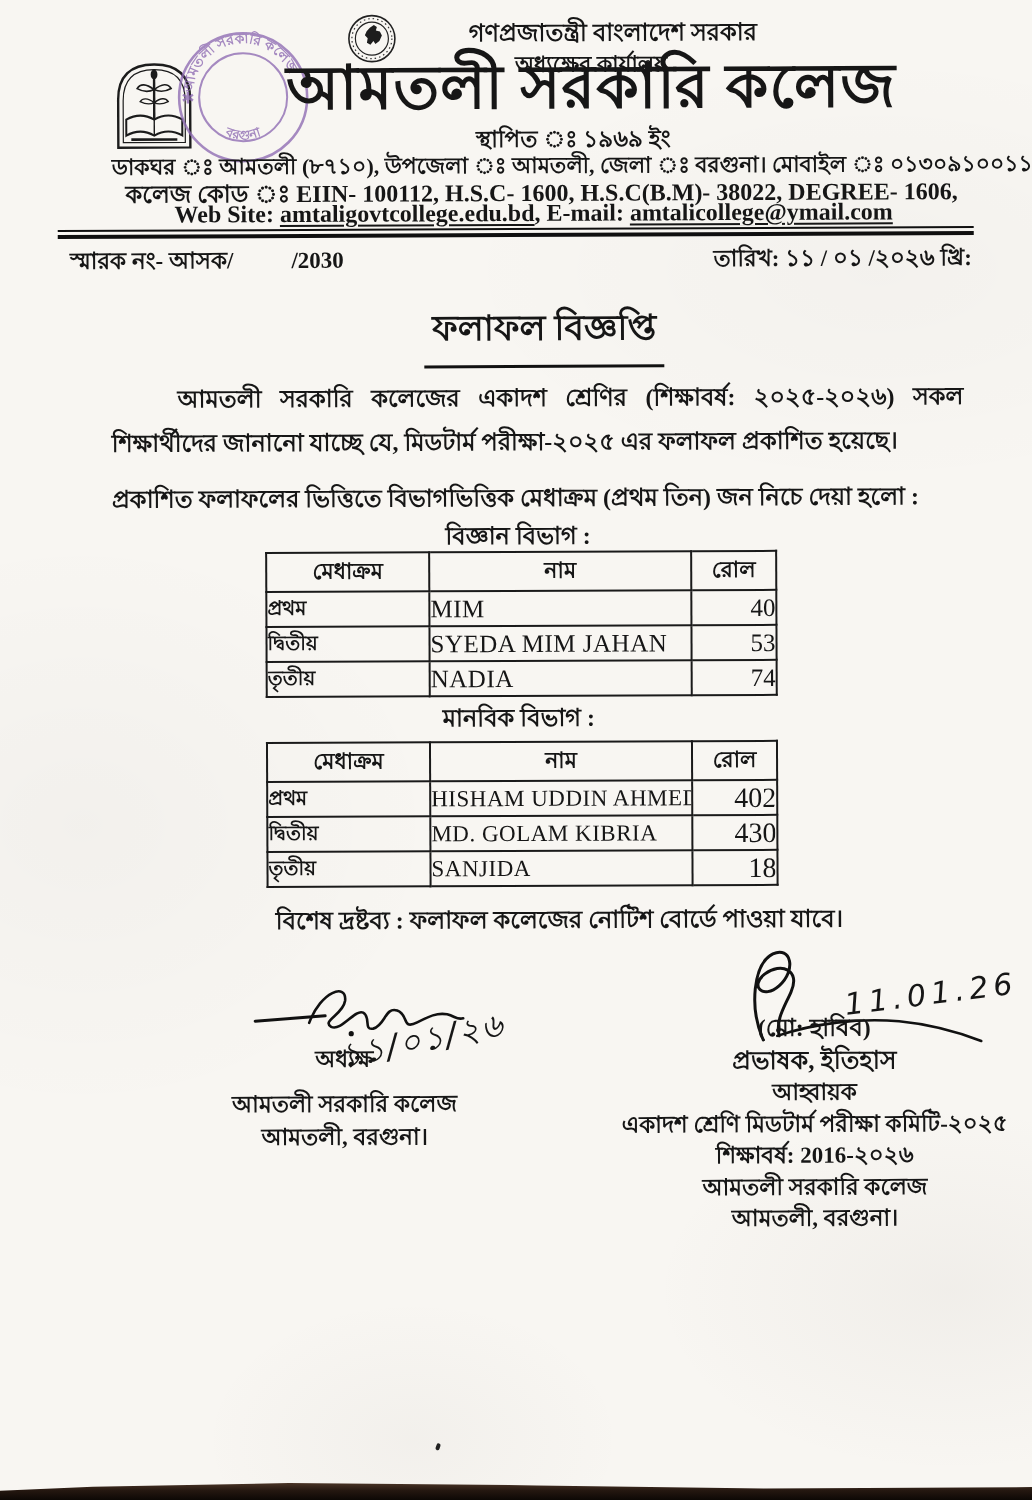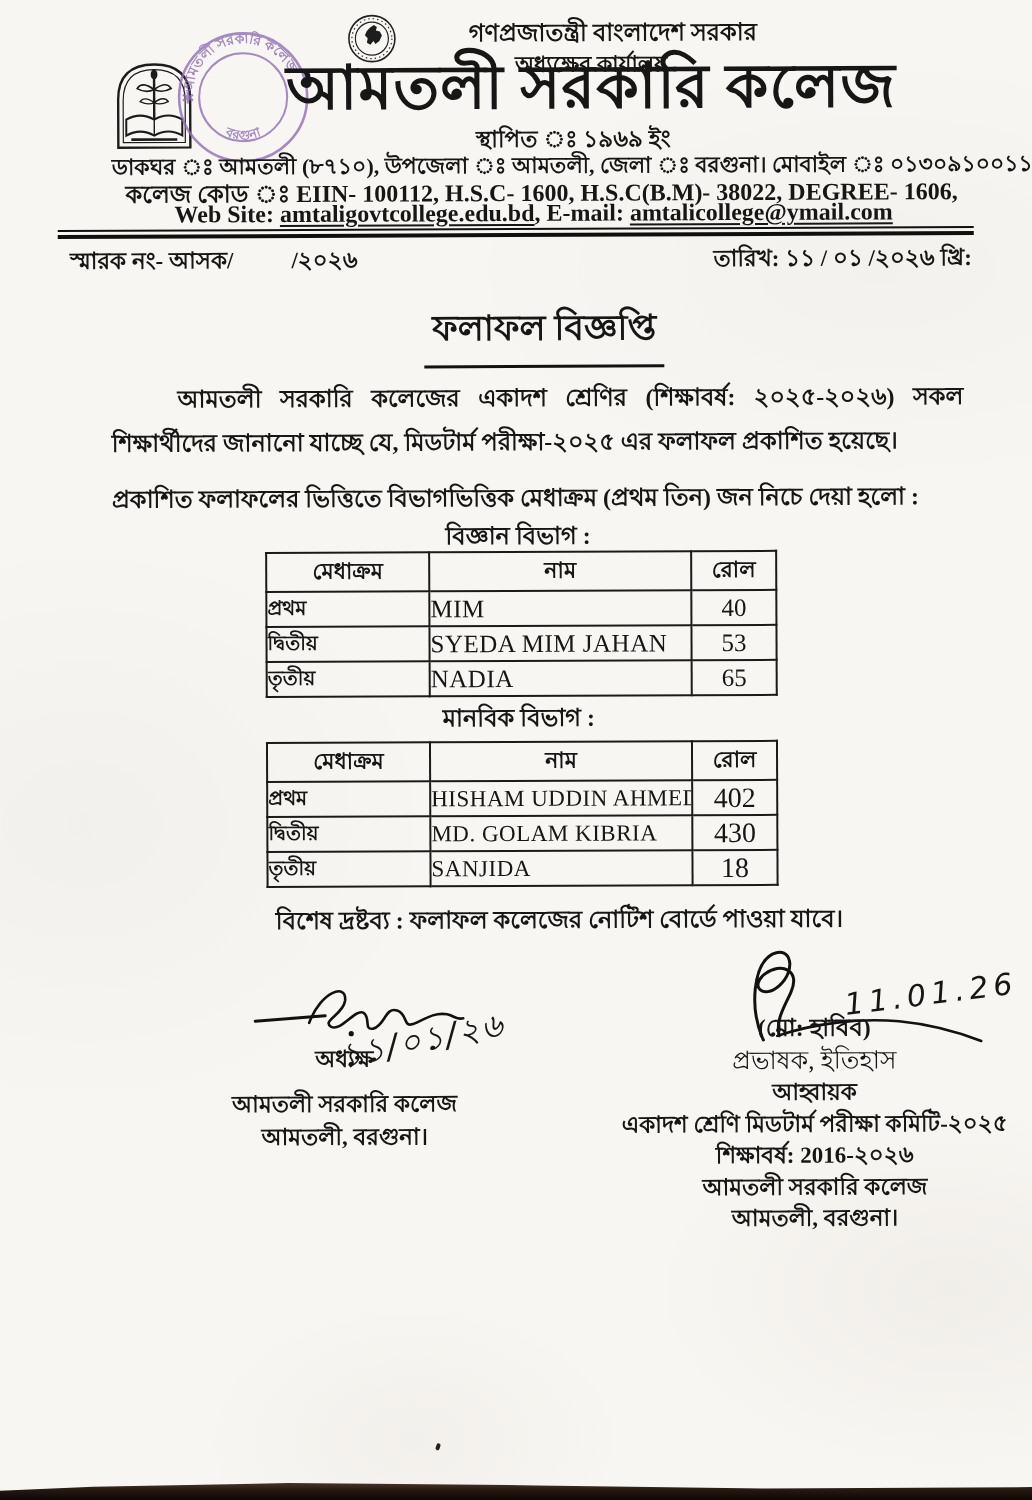--- a/index.html
+++ b/index.html
@@ -49,37 +49,37 @@
   table.merit th{font-size:22px;font-weight:700;text-align:center;}
   table.sci tr{height:29px;}
   table.sci tr.hdr{height:31px;}
   table.hum tr{height:32px;}
   table.hum tr.hdr{height:32px;}
   col.c-rank{width:163px;}col.c-name{width:262px;}col.c-roll{width:85px;}
   td.rank{padding-left:14px;font-size:20px;font-weight:600;}
   td.name{padding-left:14px;font-family:"Liberation Serif",serif;letter-spacing:0.5px;}
   table.sci td.name{font-size:25px;}
   table.hum td.name{font-size:23px;}
-  td.roll{text-align:center;font-family:"Liberation Serif",serif;}
+  td.roll{text-align:right;font-family:"Liberation Serif",serif;}
   table.sci td.roll{font-size:25px;}
   table.hum td.roll{font-size:28px;border-radius:13px;}
 
   .note{top:901px;left:275px;font-size:24px;font-weight:600;}
 
   
   .sig-left-svg{left:250px;top:978px;}
   .sig-left-date{left:338px;top:1014px;font-size:33px;font-style:italic;font-family:"DejaVu Sans",sans-serif;transform:rotate(-11deg);letter-spacing:2px;}
   .sig-left-block{left:218px;top:1030px;width:250px;text-align:center;font-size:23px;font-weight:600;line-height:33px;}
   .sig-left-role{display:block;width:150px;margin:12px auto;}
 
   .sig-right-svg{left:728px;top:945px;}
   .sig-right-date{left:843px;top:978px;font-size:30px;font-style:italic;font-family:"DejaVu Sans",sans-serif;transform:rotate(-7deg);letter-spacing:5px;}
   .sig-right-block{left:612px;top:1014px;width:402px;text-align:center;font-size:23px;font-weight:600;line-height:31.5px;}
   .sig-right-block .nm{font-size:24px;}
-  .sig-right-block .rl{font-size:25px;font-weight:400;margin-top:20px;}
+  .sig-right-block .rl{font-size:25px;font-weight:700;margin-top:20px;}
 
   .emblem{left:350px;top:13px;}
   .logo{left:114px;top:56px;}
   .seal{left:176px;top:26px;opacity:0.78;}
 
   .speck{left:433px;top:1443px;width:4px;height:7px;background:#222;border-radius:2px;transform:rotate(20deg);}
   .scan-bottom{
     position:absolute;left:0;right:0;bottom:0;height:17px;
     background:linear-gradient(180deg,#4a3426 0%,#241710 45%,#0d0805 100%);
     clip-path:polygon(0 45%,9% 22%,28% 0%,52% 14%,74% 32%,100% 24%,100% 100%,0% 100%);
@@ -135,21 +135,21 @@
     <div class="abs ctr address-line">ডাকঘর ঃ আমতলী  (৮৭১০), উপজেলা ঃ আমতলী, জেলা ঃ বরগুনা। মোবাইল ঃ ০১৩০৯১০০১১২</div>
     <div class="abs ctr codes-line">কলেজ কোড ঃ EIIN- 100112, H.S.C- 1600, H.S.C(B.M)- 38022, DEGREE- 1606,</div>
     <div class="abs ctr web-line">
       <span>Web Site: </span><span class="lnk">amtaligovtcollege.edu.bd</span><span>, E-mail: </span><span class="lnk">amtalicollege@ymail.com</span>
     </div>
 
     <div class="abs rule"></div>
 
     <div class="abs memo-row">
       <span>
-        <span>স্মারক নং- আসক/</span><span class="memo-gap"></span><span>/২০২৬</span>
+        <span>স্মারক নং- আসক/</span><span class="memo-gap"></span><span>/2030</span>
       </span>
       <span>তারিখ: ১১ / ০১ /২০২৬ খ্রি:</span>
     </div>
 
     <div class="abs ctr doc-title">
       <span>ফলাফল বিজ্ঞপ্তি</span>
     </div>
 
     <div class="abs para">আমতলী সরকারি কলেজের একাদশ শ্রেণির (শিক্ষাবর্ষ: ২০২৫-২০২৬) সকল শিক্ষার্থীদের জানানো যাচ্ছে যে, মিডটার্ম পরীক্ষা-২০২৫ এর ফলাফল প্রকাশিত হয়েছে।</div>
     <div class="abs merit-intro">প্রকাশিত ফলাফলের ভিত্তিতে বিভাগভিত্তিক মেধাক্রম (প্রথম তিন) জন নিচে দেয়া হলো :</div>
@@ -173,21 +173,21 @@
         <td class="roll">40</td>
       </tr>
       <tr>
         <td class="rank">দ্বিতীয়</td>
         <td class="name">SYEDA MIM JAHAN</td>
         <td class="roll">53</td>
       </tr>
       <tr>
         <td class="rank">তৃতীয়</td>
         <td class="name">NADIA</td>
-        <td class="roll">65</td>
+        <td class="roll">74</td>
       </tr>
     </tbody>
       </table>
 
     <div class="abs sec-head hum-head">মানবিক বিভাগ :</div>
     <table class="merit hum">
       <colgroup>
           <col class="c-rank">
           <col class="c-name">
           <col class="c-roll">

